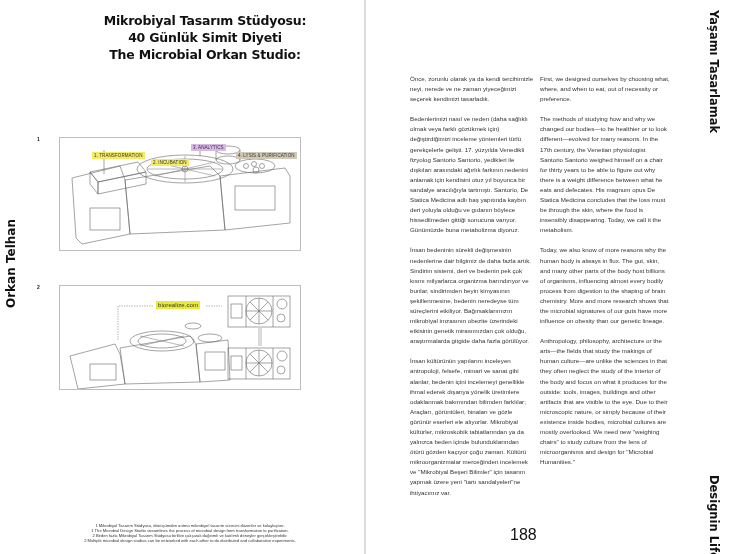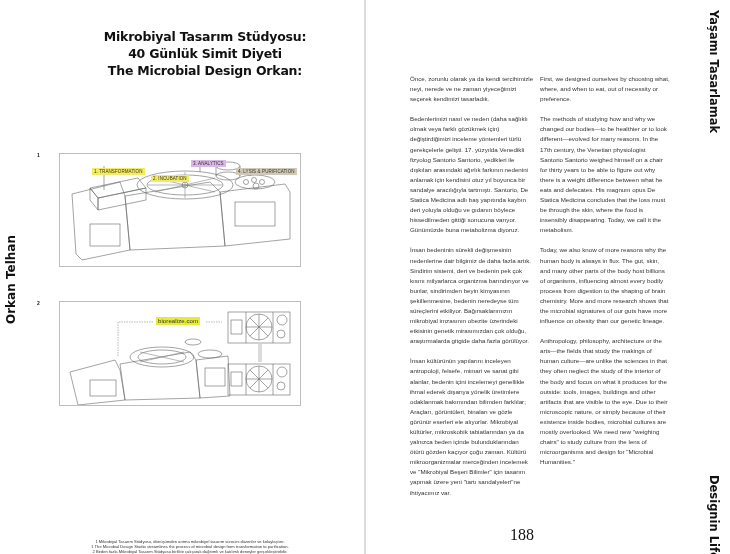--- a/index.html
+++ b/index.html
@@ -1,17 +1,17 @@
 <!DOCTYPE html>
 <html><head>
 <meta charset="utf-8">
 <style>
   html, body { margin:0; padding:0; background:#ffffff; }
   body { width:730px; height:554px; position:relative; overflow:hidden; font-family:"Liberation Sans", sans-serif; color:#222; }
-  .page-left { position:absolute; left:0; top:16px; width:364px; height:536px; background:#fff; }
+  .page-left { position:absolute; left:0; top:0; width:364px; height:536px; background:#fff; }
   .gutter { position:absolute; left:364px; top:0; width:2px; height:554px; background:#dcdcdc; }
   .page-right { position:absolute; left:366px; top:0; width:364px; height:554px; background:#fff; }
 
   .title { position:absolute; left:80px; top:12px; width:250px; text-align:center; font-weight:bold; font-size:12.5px; line-height:17px; color:#111; font-family:"DejaVu Sans", sans-serif; letter-spacing:-0.2px; }
   .title div { white-space:nowrap; }
 
   .side-author { position:absolute; left:2px; top:218px; width:20px; height:90px; }
   .side-author span { position:absolute; left:0; top:0; transform-origin:left top; transform: translate(2px, 90px) rotate(-90deg); white-space:nowrap; font-weight:bold; font-size:12px; font-family:"DejaVu Sans", sans-serif; color:#111; }
 
   .fig-num { position:absolute; font-size:5px; font-weight:bold; color:#111; }
@@ -28,30 +28,30 @@
 
   .col { position:absolute; font-size:6.2px; line-height:10.1px; color:#333; }
   .col p { margin:0 0 10px 0; }
   .col-tr { left:44px; top:74px; width:124px; }
   .col-en { left:174px; top:74px; width:130px; }
 
   .side-right-top { position:absolute; left:703px; top:10px; width:20px; height:120px; }
   .side-right-top span, .side-right-bot span { position:absolute; left:0; top:0; transform-origin:left top; transform: translate(18px, 0) rotate(90deg); white-space:nowrap; font-weight:bold; font-size:11.5px; font-family:"DejaVu Sans", sans-serif; color:#111; }
   .side-right-bot { position:absolute; left:703px; top:475px; width:20px; height:70px; }
 
-  .page-number { position:absolute; left:510px; top:526px; font-family:Liberation Serif, serif; font-size:16px; color:#111; }
+  .page-number { position:absolute; left:510px; top:526px; font-family:Liberation Sans, sans-serif; font-size:16px; color:#111; }
 </style>
 </head>
 <body>
 
 <div class="page-left">
   <div class="title">
     <div>Mikrobiyal Tasarım Stüdyosu:</div>
     <div>40 Günlük Simit Diyeti</div>
-    <div>The Microbial Design Orkan:</div>
+    <div>The Microbial Orkan Studio:</div>
   </div>
 
   <div class="side-author">
     <span>Orkan Telhan</span>
   </div>
 
   <div class="fig-num" style="left:37px; top:136px;">1</div>
   <div class="figure" style="left:59px; top:137px; width:240px; height:112px;">
     <svg width="240" height="112" viewBox="0 0 240 112">
       <g fill="none" stroke="#666" stroke-width="0.6">

